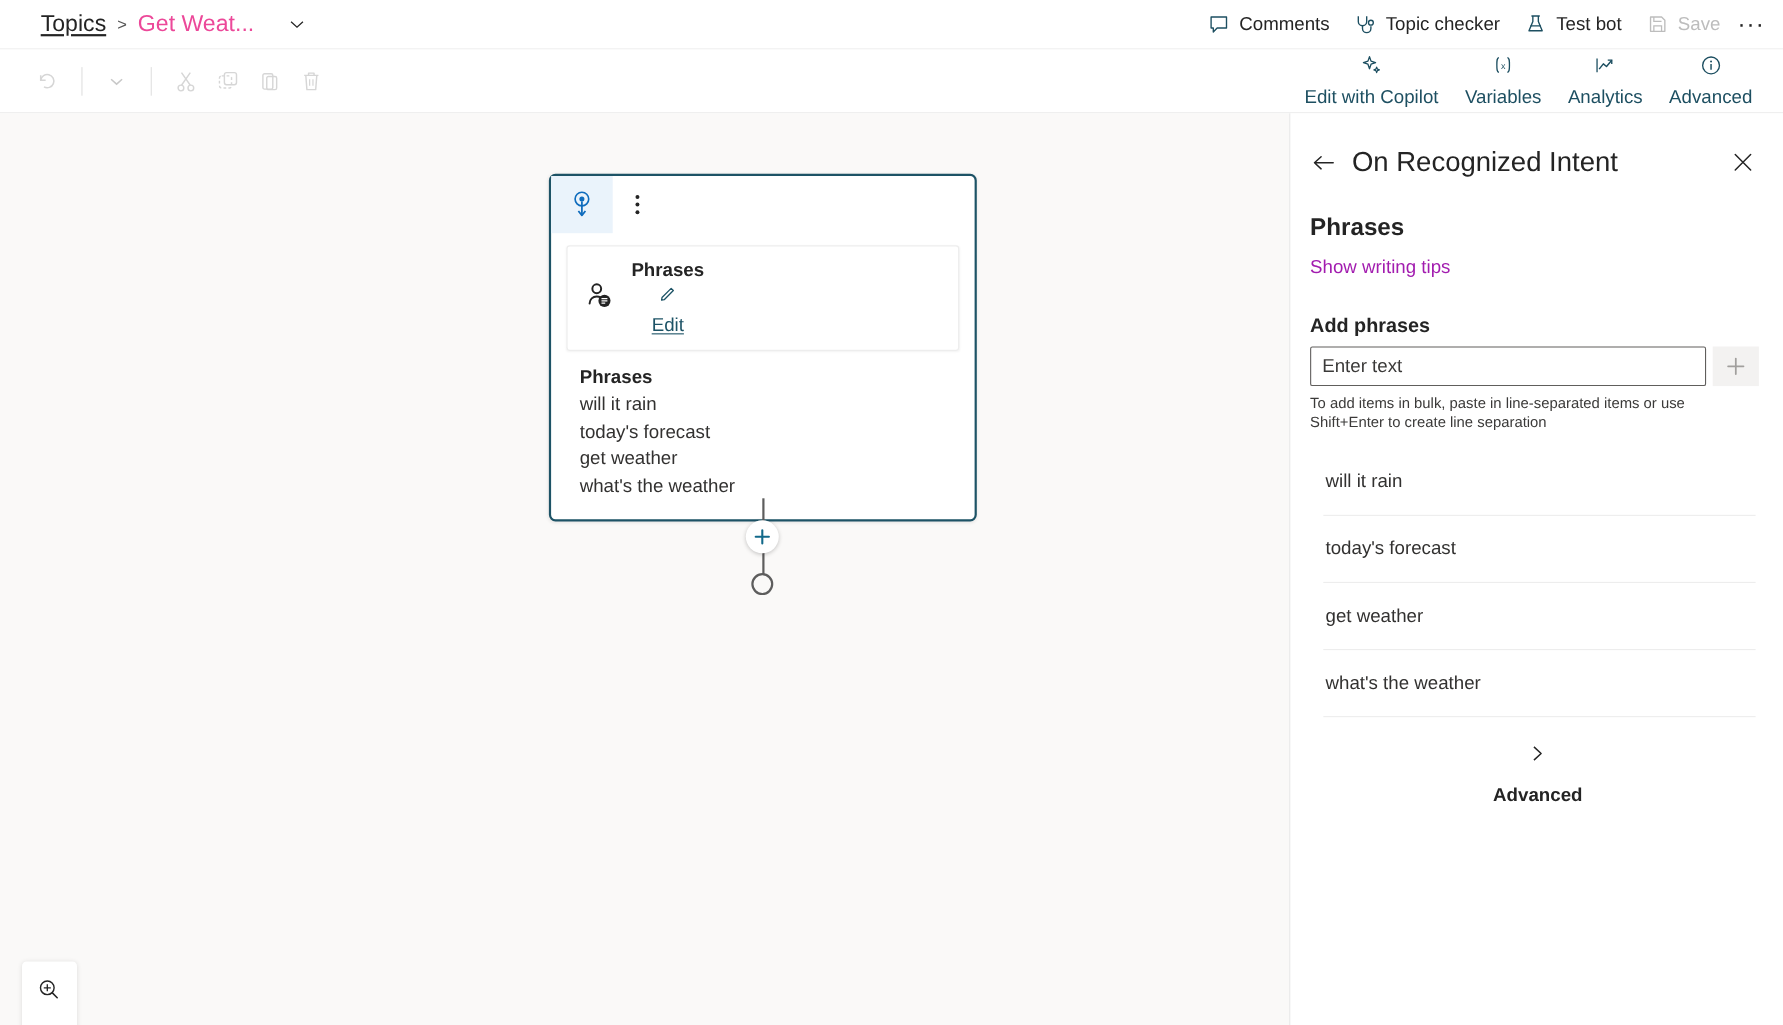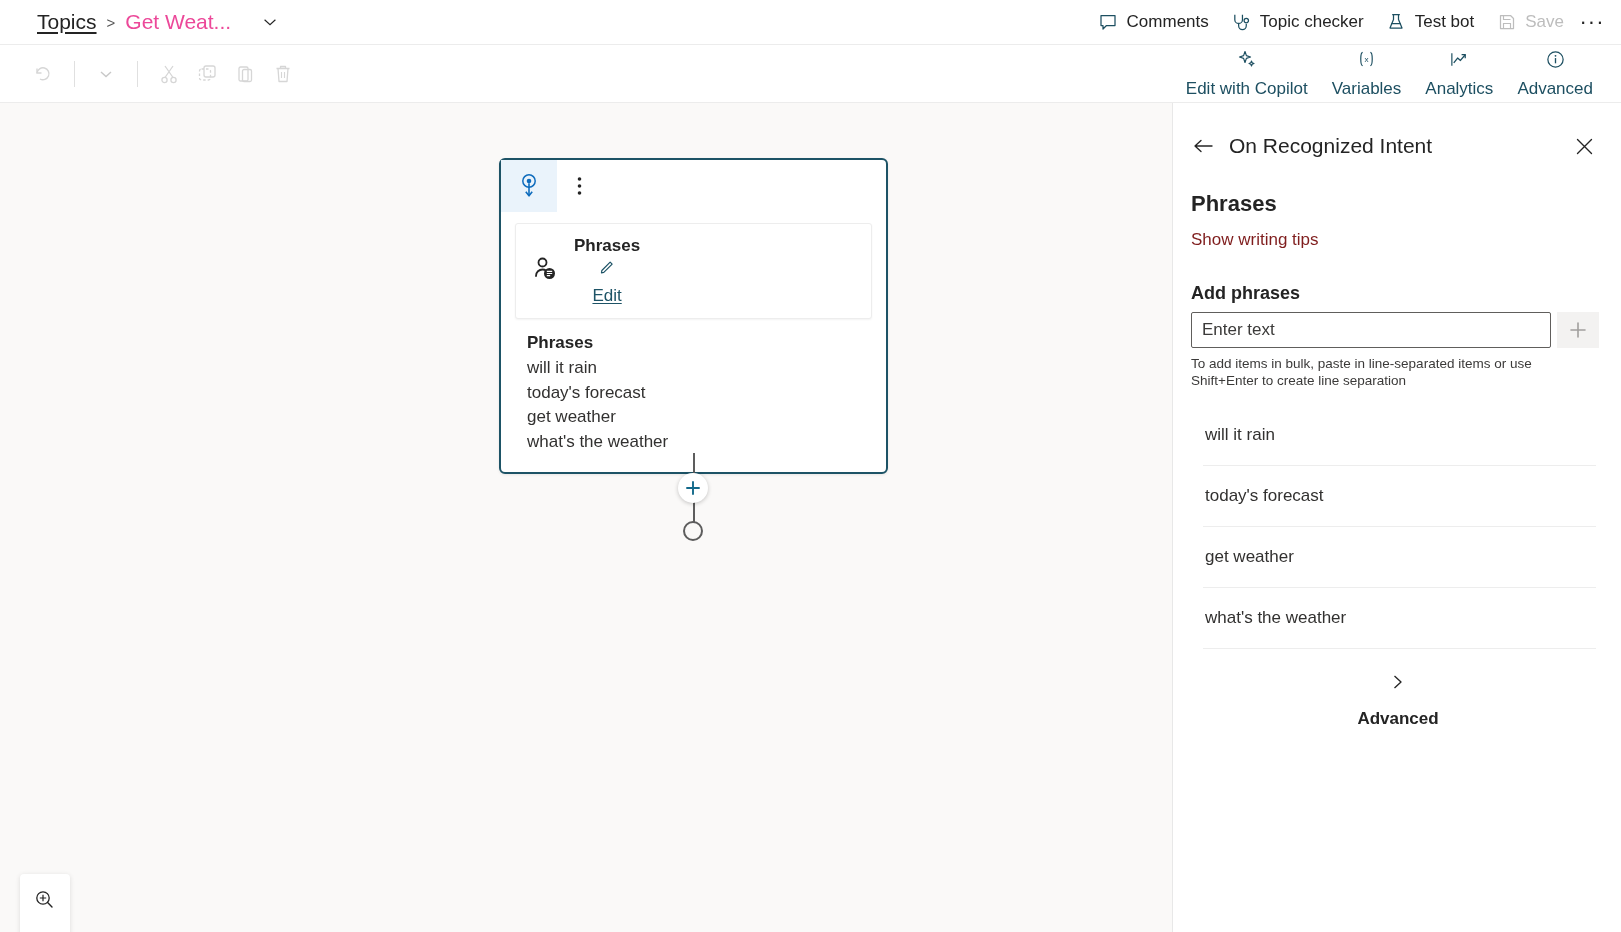--- a/index.html
+++ b/index.html
@@ -130,27 +130,27 @@
 
   
   .panel {
     position: absolute; top: 103px; right: 0; width: 449px; bottom: 0;
     background: #ffffff; border-left: 1px solid #e8e8e8; overflow: hidden;
   }
   .panel-head {
     display: flex; align-items: center; padding: 30px 24px 0 18px;
   }
   .back-arrow { width: 26px; height: 26px; display: flex; align-items: center; justify-content: center; cursor: pointer; }
-  .panel-head-title { font-size: 21px; color: #242424; margin-left: 12px; }
+  .panel-head-title { font-size: 25px; color: #242424; margin-left: 12px; }
   .panel-close { margin-left: auto; width: 26px; height: 26px; display: flex; align-items: center; justify-content: center; cursor: pointer; }
 
   .panel-body { padding: 0 22px 0 18px; }
   .panel-h1 { font-size: 22px; font-weight: bold; color: #242424; margin-top: 32px; }
   .panel-desc { font-size: 17px; color: #323130; line-height: 26px; margin-top: 14px; }
-  .panel-link { font-size: 17px; color: #7f1d1d; margin-top: 13px; display: inline-block; cursor: pointer; }
+  .panel-link { font-size: 17px; color: #a21caf; margin-top: 13px; display: inline-block; cursor: pointer; }
   .panel-h2 { font-size: 18px; font-weight: bold; color: #242424; margin-top: 33px; }
   .panel-para { font-size: 16.5px; color: #323130; line-height: 26px; margin-top: 12px; }
 
   .add-row { display: flex; align-items: stretch; gap: 6px; margin-top: 8px; }
   .txt-input {
     flex: 1; height: 36px; border: 1px solid #605e5c; border-radius: 2px;
     padding: 0 10px; font-size: 17px; font-family: inherit; color: #b91c1c;
     background: #ffffff; outline: none;
   }
   .txt-input::placeholder { color: #3b3a39; }

